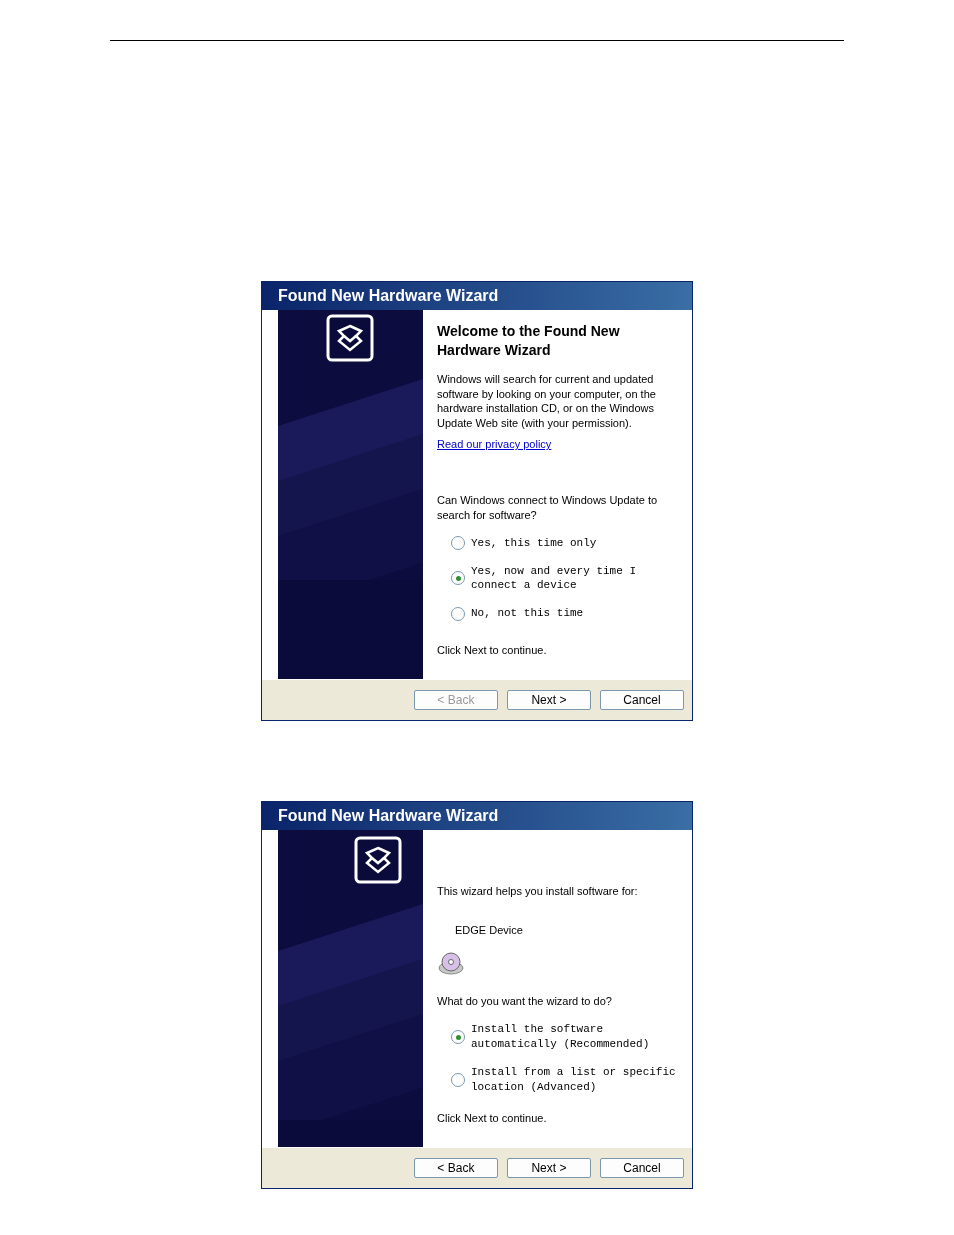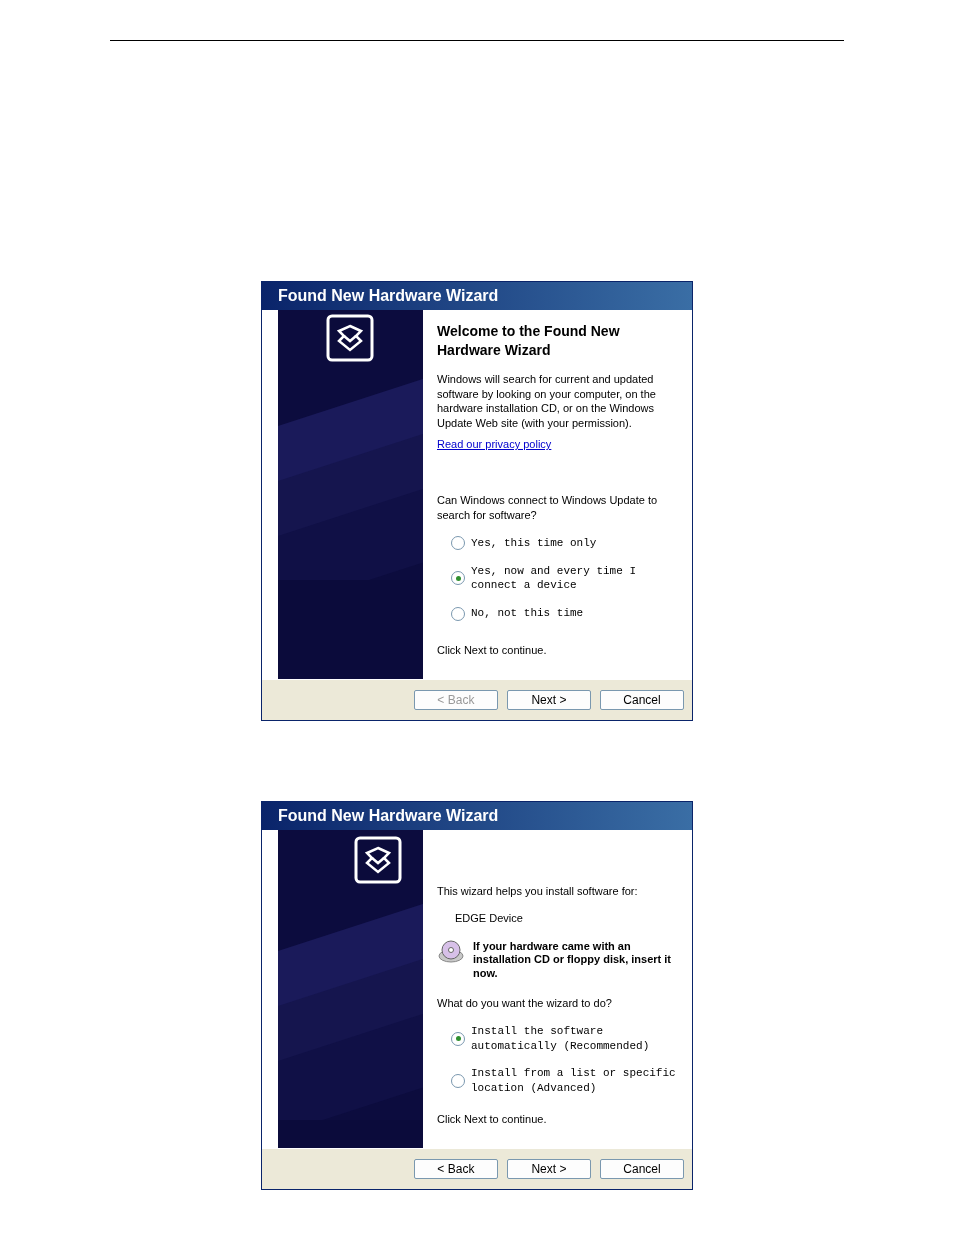--- a/index.html
+++ b/index.html
@@ -19,21 +19,21 @@
   .opts{margin:0 0 4px 14px;}
   .opt{display:flex;align-items:center;margin:13px 0;font-family:Liberation Mono, monospace;}
   .radio{width:12px;height:12px;border:1px solid #7a98af;border-radius:50%;background:#fff;margin-right:6px;display:flex;align-items:center;justify-content:center;flex-shrink:0;}
   .radio.selected::after{content:"";width:5px;height:5px;border-radius:50%;background:#2f8f2f;}
   .continue{margin-top:22px;}
   .footer{background:#ece9d8;border-top:1px solid #fff;padding:10px 8px;text-align:right;}
   .btn{display:inline-block;min-width:62px;padding:2px 10px;margin-left:6px;font-size:12px;border:1px solid #7a98af;background:#fdfdfd;text-align:center;border-radius:2px;cursor:pointer;}
   .btn.disabled{color:#999;}
   .cd-row{display:flex;align-items:flex-start;margin:14px 0 14px 0;}
   .cd-row .txt{font-weight:bold;margin-left:8px;line-height:1.25;}
-  .device{margin:12px 0 12px 18px;}
+  .device{margin:24px 0 12px 18px;}
 </style>
 </head>
 <body>
 
 <div class="page">
   <div class="rule"></div>
 
   <div class="dialog">
     <div class="titlebar">Found New Hardware Wizard</div>
     <div class="content">
@@ -108,21 +108,20 @@
         <p class="para">This wizard helps you install software for:</p>
         <p class="device">EDGE Device</p>
         <div class="cd-row">
           <span>
             <svg width="28" height="24" viewBox="0 0 28 24">
               <ellipse cx="14" cy="16" rx="12" ry="6" fill="#c8c8c8" stroke="#888"></ellipse>
               <circle cx="14" cy="10" r="9" fill="#d7c0e8" stroke="#666"></circle>
               <circle cx="14" cy="10" r="2.5" fill="#fff" stroke="#666"></circle>
             </svg>
           </span>
-          <span class="txt">If your hardware came with an installation CD or floppy disk, insert it now.</span>
         </div>
         <p class="question">What do you want the wizard to do?</p>
         <div class="opts">
           <div class="opt">
             <span class="radio selected"></span>
             <span>Install the software automatically (Recommended)</span>
           </div>
           <div class="opt">
             <span class="radio"></span>
             <span>Install from a list or specific location (Advanced)</span>

